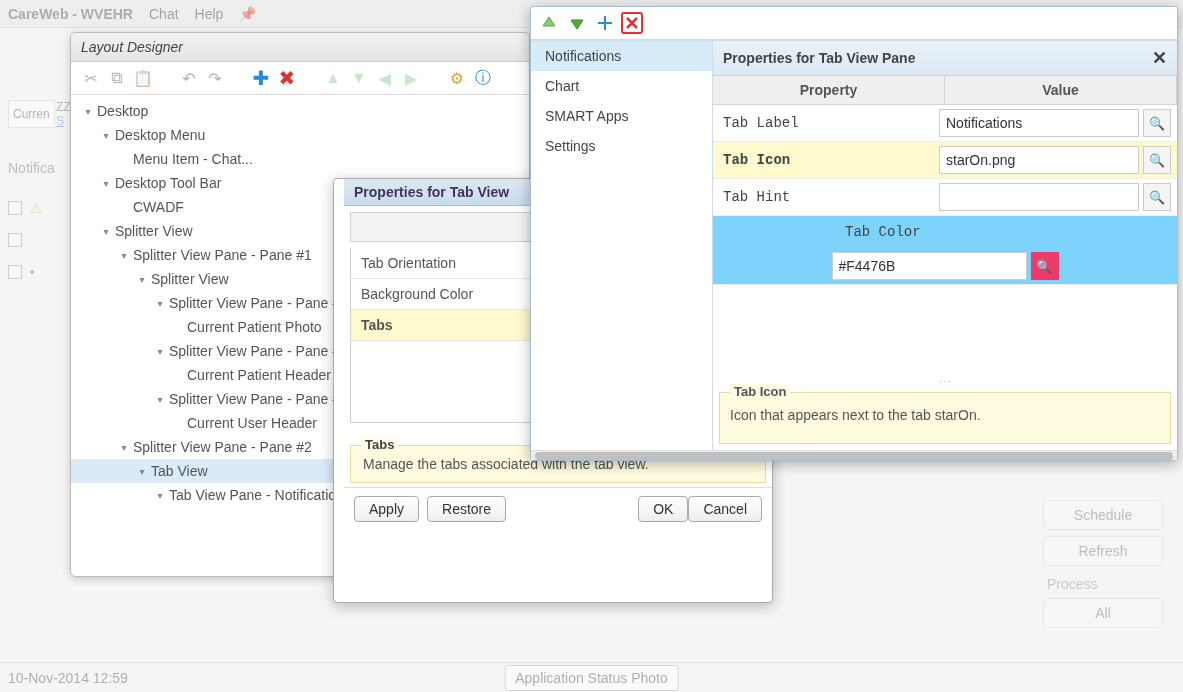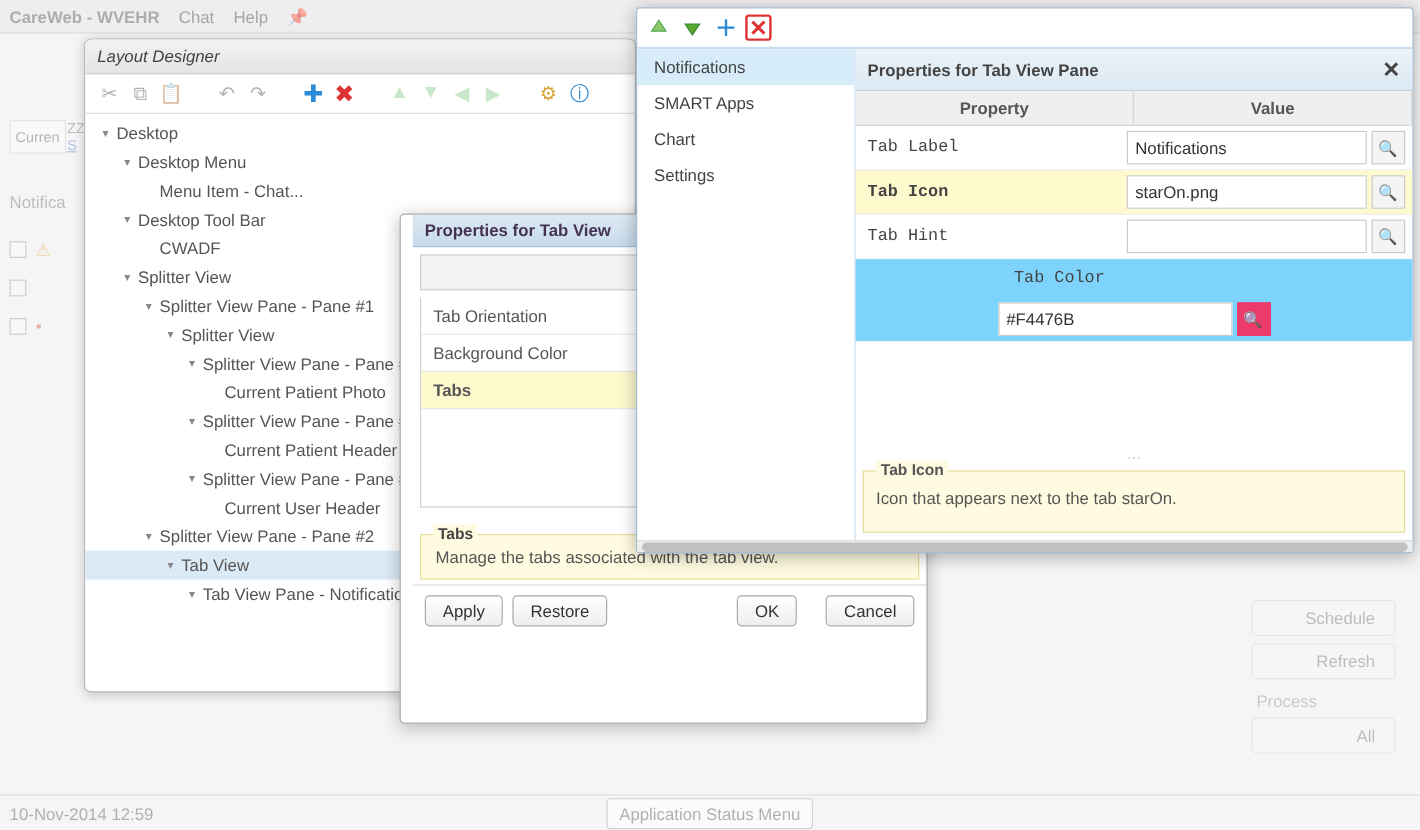--- a/index.html
+++ b/index.html
@@ -5,21 +5,21 @@
 * { box-sizing: border-box; margin: 0; padding: 0; font-family: Arial, Helvetica, sans-serif; }
 body { background: #f5f5f5; width: 1183px; height: 692px; position: relative; overflow: hidden; color: #555; font-size: 14px; }
 
 
 .top-bar { position: absolute; top: 0; left: 0; right: 0; height: 28px; background: #e8e8e8; border-bottom: 1px solid #ccc; display: flex; align-items: center; padding: 0 8px; gap: 16px; opacity: 0.5; }
 .left-col { position: absolute; top: 100px; left: 8px; width: 48px; opacity: 0.35; }
 .left-col .row { height: 26px; display: flex; align-items: center; }
 .checkbox { width: 14px; height: 14px; border: 1px solid #888; background: #fff; display: inline-block; }
 .notif-tab-bg { position: absolute; top: 160px; left: 8px; font-size: 14px; opacity: 0.35; }
 .right-col { position: absolute; top: 500px; right: 20px; width: 120px; opacity: 0.35; }
-.right-btn { border: 1px solid #ccc; border-radius: 4px; padding: 6px 16px; text-align: right; margin-bottom: 6px; background: #fafafa; font-size: 14px; }
+.right-btn { border: 1px solid #ccc; border-radius: 4px; padding: 6px 16px; text-align: center; margin-bottom: 6px; background: #fafafa; font-size: 14px; }
 .right-title { color: #777; margin: 10px 0 6px 4px; }
 
 .footer { position: absolute; bottom: 0; left: 0; right: 0; height: 30px; border-top: 1px solid #ccc; display: flex; align-items: center; padding: 0 8px; color: #777; opacity: 0.55; }
 .footer-center-btn { position: absolute; left: 50%; transform: translateX(-50%); border: 1px solid #bbb; background: #fff; padding: 4px 10px; border-radius: 3px; }
 
 
 .panel-ld { position: absolute; top: 32px; left: 70px; width: 460px; height: 545px; background: #fff; border: 1px solid #bbb; border-radius: 6px; box-shadow: 0 2px 10px rgba(0,0,0,0.2); overflow: hidden; }
 .panel-ld .header { background: linear-gradient(#f2f2f2,#e4e4e4); padding: 6px 10px; font-size: 14px; color: #444; border-bottom: 1px solid #ccc; font-style: italic; }
 .toolbar { display: flex; align-items: center; gap: 6px; padding: 6px 10px; border-bottom: 1px solid #ddd; }
 .toolbar .spacer { width: 14px; }
@@ -34,21 +34,21 @@
 .panel-tv { position: absolute; top: 178px; left: 333px; width: 440px; height: 425px; background: #fff; border: 1px solid #aaa; border-radius: 4px; box-shadow: 0 3px 14px rgba(0,0,0,0.25); display: flex; flex-direction: column; padding-left: 10px; }
 .panel-tv .header { background: linear-gradient(#dce9f3,#c8dbeb); padding: 5px 10px; font-weight: bold; font-size: 14px; color: #435; border-bottom: 1px solid #a7c0d6; }
 .grid-head { background: #f2f2f2; padding: 6px 0; text-align: center; font-weight: bold; color: #555; border-bottom: 1px solid #ddd; margin: 6px; border: 1px solid #cfcfcf; }
 .grid-body { margin: 0 6px; border-left: 1px solid #cfcfcf; border-right: 1px solid #cfcfcf; border-bottom: 1px solid #cfcfcf; height: 175px; }
 .grid-row { padding: 7px 10px; border-bottom: 1px solid #e8e8e8; color: #555; }
 .grid-row.hl { background: #fff9ce; font-weight: bold; }
 .resizer { text-align: center; color: #bbb; font-size: 12px; padding: 2px 0; }
 .hint-box { margin: 4px 6px; border: 1px solid #e6de9f; background: #fffbe0; padding: 10px 12px; position: relative; }
 .hint-box .legend { position: absolute; top: -9px; left: 10px; background: #fffbe0; padding: 0 4px; font-weight: bold; font-size: 13px; color: #444; }
 .panel-tv .buttons { display: flex; gap: 8px; padding: 8px 10px; border-top: 1px solid #ddd; justify-content: flex-start; }
-.panel-tv .buttons .rgroup { margin-left: auto; display: flex; gap: 24px; }
+.panel-tv .buttons .rgroup { margin-left: auto; display: flex; gap: 0; }
 .btn { border: 1px solid #aaa; background: linear-gradient(#fff,#eee); border-radius: 4px; padding: 4px 14px; font-size: 14px; color: #333; }
 
 
 .panel-pane { position: absolute; top: 6px; left: 530px; width: 648px; height: 455px; background: #fff; border: 1px solid #a6bed3; border-radius: 3px; box-shadow: 0 3px 14px rgba(0,0,0,0.3); display: flex; flex-direction: column; }
 .panel-pane .top-toolbar { display: flex; align-items: center; gap: 4px; padding: 4px 6px; border-bottom: 1px solid #cde; }
 .pp-icon { width: 24px; height: 24px; display: flex; align-items: center; justify-content: center; }
 .panel-pane .body { flex: 1; display: flex; border-top: 1px solid #cde; overflow: hidden; }
 .pp-left { width: 182px; border-right: 1px solid #cde; }
 .pp-left .item { padding: 7px 14px; color: #444; cursor: default; }
 .pp-left .item.sel { background: #d6ecf8; }
@@ -246,22 +246,22 @@
     <span class="pp-icon" style="border:2px solid #d33;border-radius:3px;width:22px;height:22px">
         <svg width="14" height="14">
           <path d="M2 2 L12 12 M12 2 L2 12" stroke="#d33" stroke-width="2.5"></path>
         </svg>
       </span>
     <div style="flex:1"></div>
   </div>
   <div class="body">
     <div class="pp-left" id="pp-left">
         <div class="item sel">Notifications</div>
+        <div class="item">Chart</div>
         <div class="item">SMART Apps</div>
-        <div class="item">Chart</div>
         <div class="item">Settings</div>
       </div>
     <div class="pp-right">
       <div class="pp-title">
         <span>Properties for Tab View Pane</span>
         <span class="close">✕</span>
       </div>
       <div class="pp-gridhead">
         <div>Property</div>
         <div>Value</div>
@@ -303,14 +303,14 @@
       </div>
     </div>
   </div>
   <div class="hscroll">
       <div class="hscroll-thumb"></div>
     </div>
 </div>
 
 <div class="footer">
   <span>10-Nov-2014 12:59</span>
-  <span class="footer-center-btn">Application Status Menu</span>
+  <span class="footer-center-btn">Application Status Photo</span>
 </div>
 
 </body></html>

